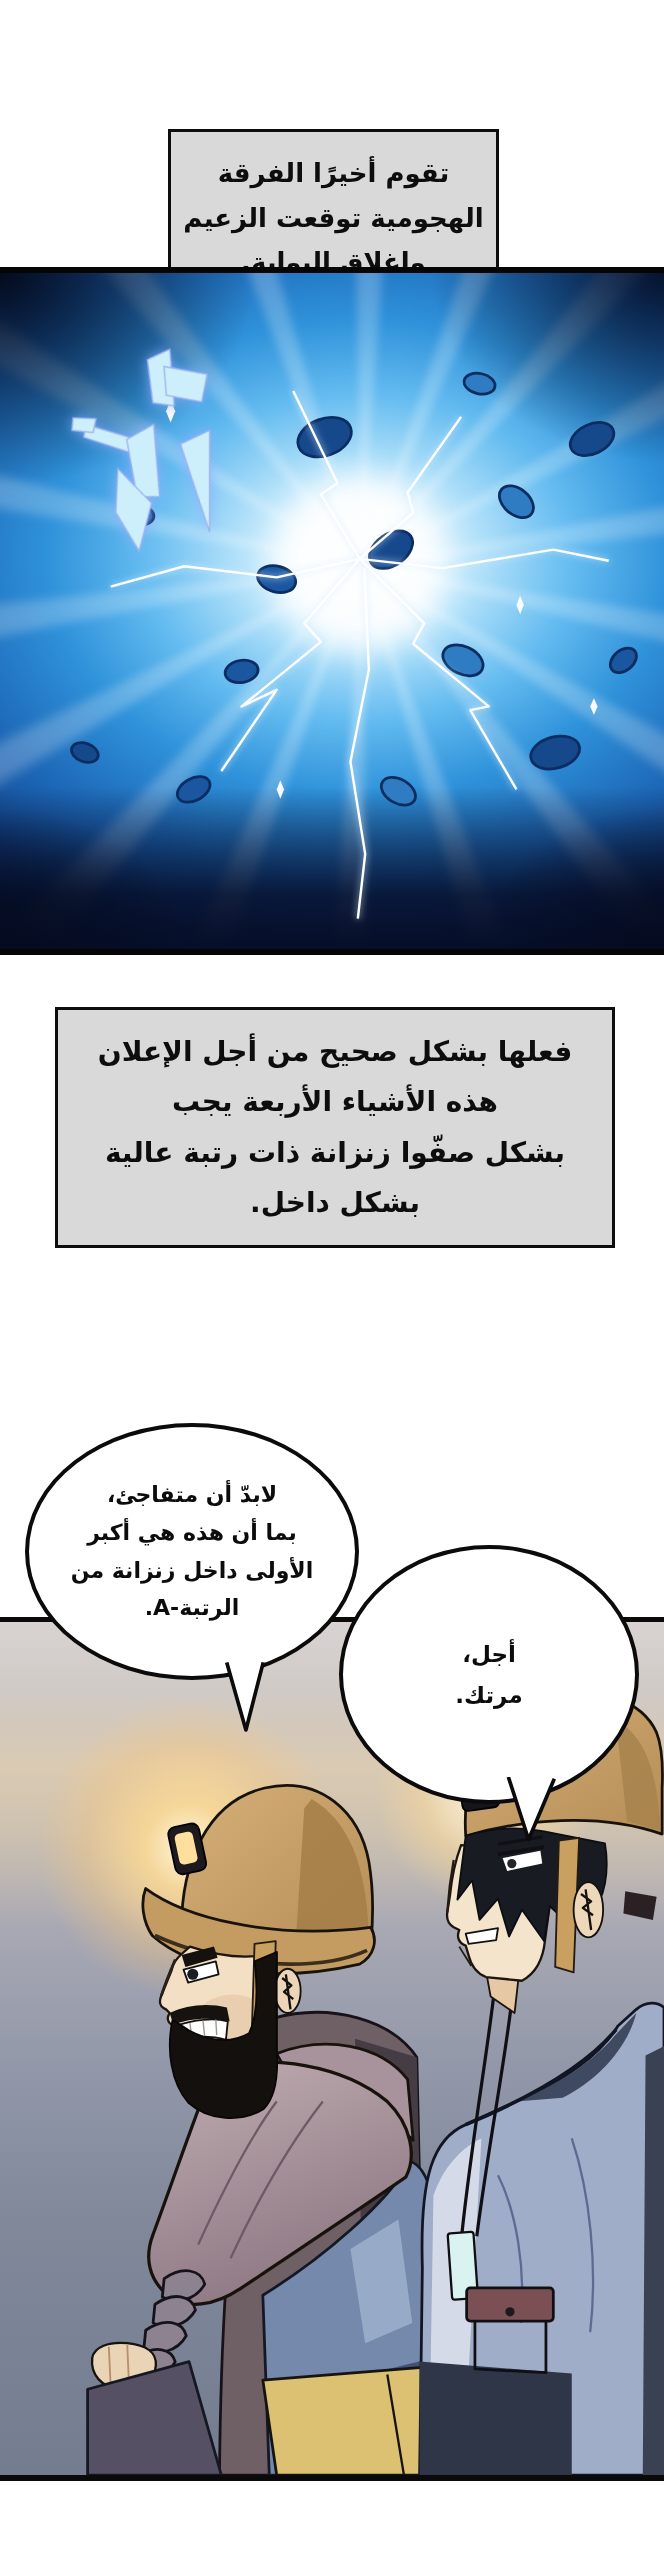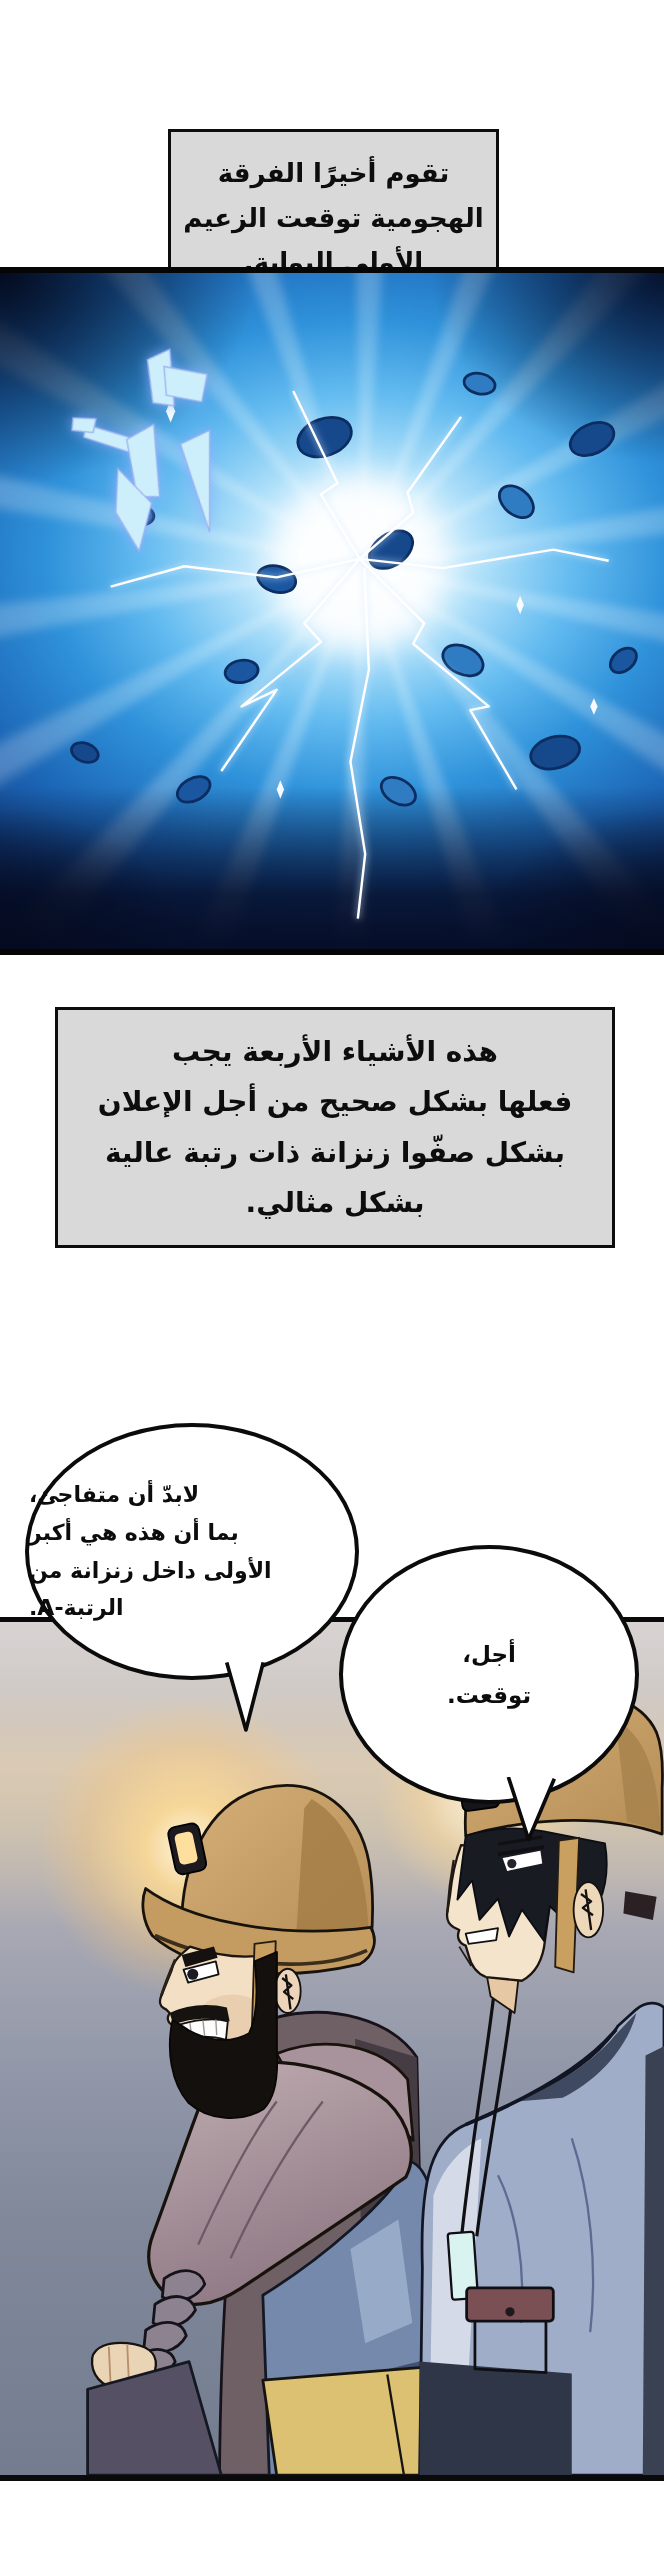--- a/index.html
+++ b/index.html
@@ -41,36 +41,36 @@
   .glow{position:absolute;border-radius:50%;}
   #glow-left{left:32px;top:78px;width:314px;height:295px;background:
      radial-gradient(circle, #fff7e0 0%, rgba(250,217,150,.9) 20%, rgba(246,199,128,.4) 48%, rgba(246,199,128,0) 70%);}
   #glow-right{left:369px;top:65px;width:231px;height:221px;background:
      radial-gradient(circle, rgba(255,245,222,.95) 0%, rgba(248,216,156,.55) 38%, rgba(248,216,156,0) 68%);}
   #panel2 svg{position:absolute;inset:0;}
   
   .bubble{position:absolute;background:#ffffff;border:4.2px solid #0b0b0b;border-radius:50%;
         display:flex;flex-direction:column;justify-content:center;align-items:center;
         box-sizing:border-box;text-align:center;direction:rtl;color:#0c0c0c;font-weight:bold;z-index:5;}
-  #bubble1{left:25px;top:1423px;width:334px;height:257px;font-size:22px;line-height:1.72;align-items:flex-end;}
+  #bubble1{left:25px;top:1423px;width:334px;height:257px;font-size:22px;line-height:1.72;}
   #bubble2{left:339px;top:1545px;width:300px;height:259px;font-size:23px;line-height:1.78;}
   .bubble-line{display:block;white-space:nowrap;}
   .tail{position:absolute;z-index:6;}
   #tail1{left:224px;top:1662px;}
   #tail2{left:501px;top:1777px;}
 </style>
 </head>
 <body>
 
 <div class="page">
 
   <div class="caption-box" id="caption1">
     <span class="caption-line">تقوم أخيرًا الفرقة</span>
     <span class="caption-line">الهجومية توقعت الزعيم</span>
-    <span class="caption-line">الأولى البوابة.</span>
+    <span class="caption-line">وإغلاق البوابة.</span>
   </div>
 
   <div id="panel1">
     <div class="exp-core"></div>
     <div class="exp-rays"></div>
     <div class="exp-dark"></div>
     <svg viewBox="0 0 720 732">
       <defs>
         <filter id="fsoft" x="-60%" y="-60%" width="220%" height="220%">
             <feGaussianBlur stdDeviation="16"></feGaussianBlur>
@@ -125,24 +125,24 @@
         <polygon points="140,175 172,165 162,243 138,238"></polygon>
         <polygon points="180,95 206,89 198,150 176,142"></polygon>
         <polygon points="196,106 240,124 228,152 192,137"></polygon>
         <polygon points="196,192 230,184 207,292"></polygon>
         <polygon points="124,204 152,248 128,296 112,250"></polygon>
       </g>
     </svg>
   </div>
 
   <div class="caption-box" id="caption2">
+    <span class="caption-line">فعلها بشكل صحيح من أجل الإعلان</span>
     <span class="caption-line">هذه الأشياء الأربعة يجب</span>
-    <span class="caption-line">فعلها بشكل صحيح من أجل الإعلان</span>
     <span class="caption-line">بشكل صفّوا زنزانة ذات رتبة عالية</span>
-    <span class="caption-line">بشكل مثالي.</span>
+    <span class="caption-line">بشكل داخل.</span>
   </div>
 
   <div id="panel2">
     <div class="sky"></div>
     <div class="sky-band"></div>
     <div class="glow" id="glow-left"></div>
     <div class="glow" id="glow-right"></div>
     <svg viewBox="0 0 720 925">
       <defs>
         <linearGradient id="scarfG" x1="0" y1="0" x2="0.4" y2="1">
@@ -269,21 +269,21 @@
     <span class="bubble-line">الأولى داخل زنزانة من</span>
     <span class="bubble-line">الرتبة-A.</span>
   </div>
   <svg class="tail" id="tail1" width="42" height="72" viewBox="0 0 46 78">
     <polygon points="3,0 24,74 43,0" fill="#ffffff"></polygon>
     <path d="M3,0 L24,74 L43,0" fill="none" stroke="#0b0b0b" stroke-width="4" stroke-linejoin="round"></path>
   </svg>
 
   <div class="bubble" id="bubble2">
     <span class="bubble-line">أجل،</span>
-    <span class="bubble-line">توقعت.</span>
+    <span class="bubble-line">مرتك.</span>
   </div>
   <svg class="tail" id="tail2" width="57" height="68" viewBox="0 0 62 74">
     <polygon points="8,0 30,68 58,2" fill="#ffffff"></polygon>
     <path d="M8,0 L30,68 L58,2" fill="none" stroke="#0b0b0b" stroke-width="4" stroke-linejoin="round"></path>
   </svg>
 
 </div>
 
 
 </body></html>

